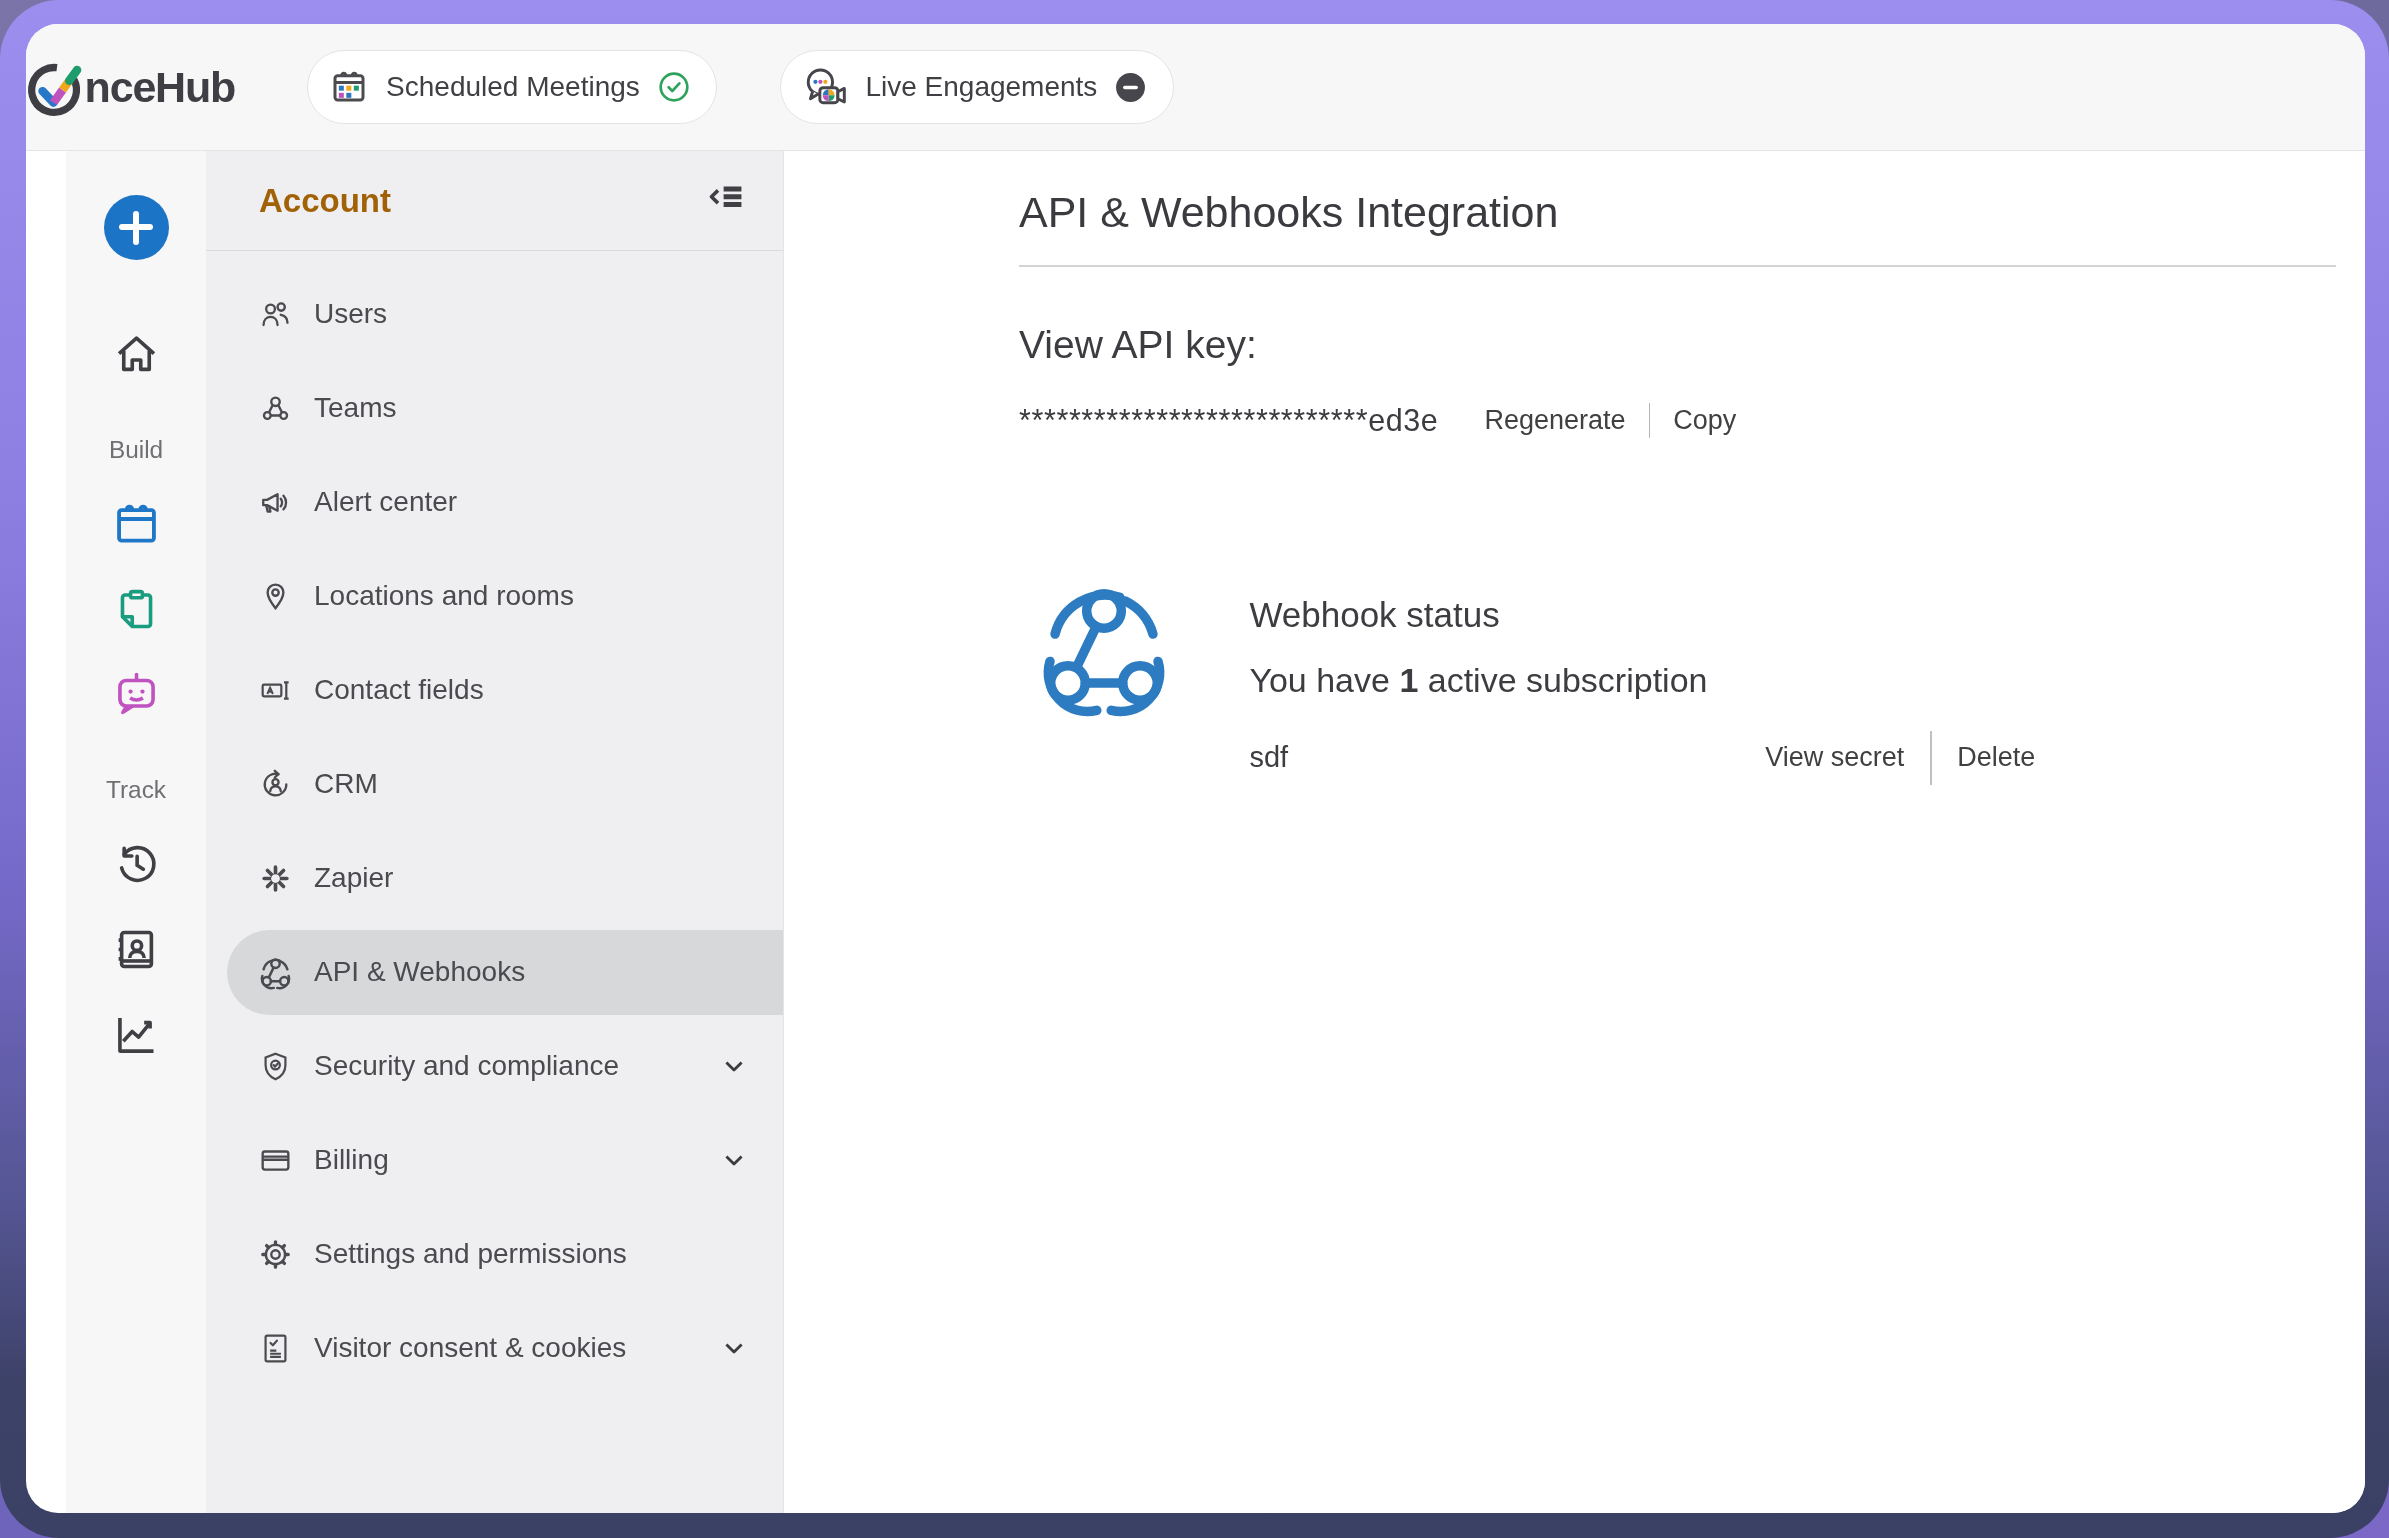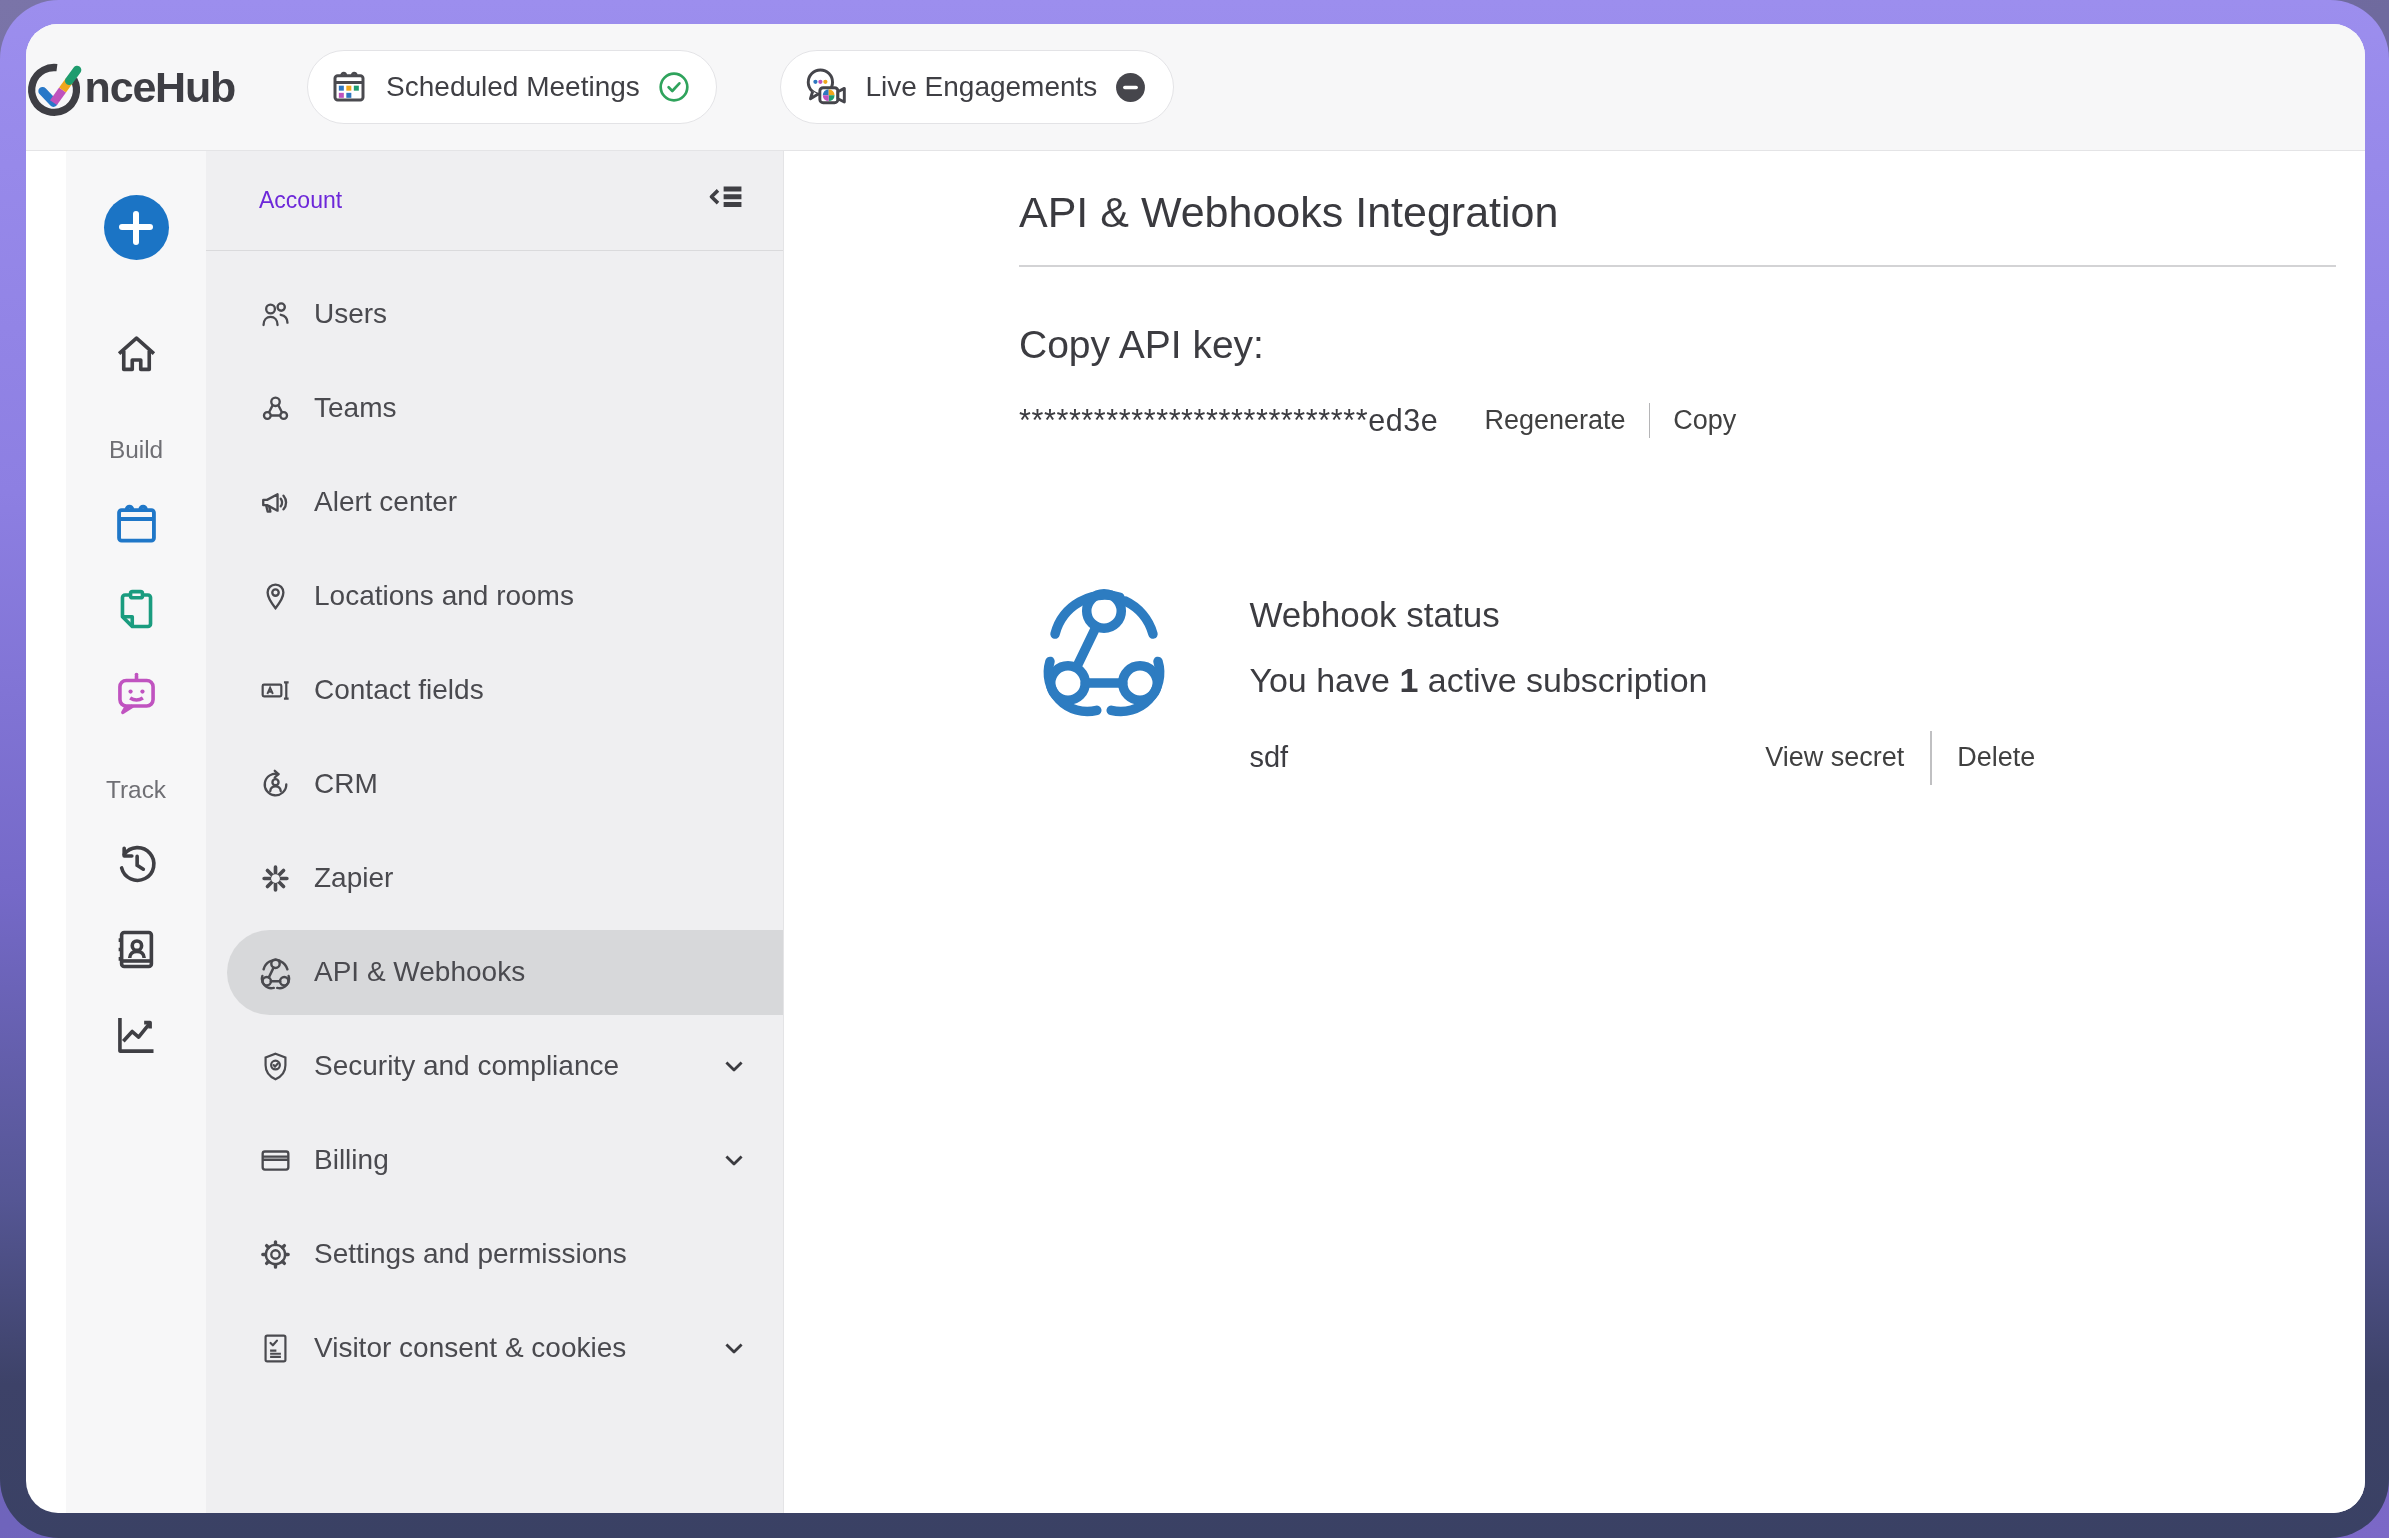--- a/index.html
+++ b/index.html
@@ -54,21 +54,21 @@
   .rail-track{margin-top:56px;}
   
   .sidebar{
     width:578px;flex:0 0 578px;background:#efeff1;border-right:1.8px solid #e4e4e6;
     box-sizing:border-box;display:flex;flex-direction:column;
   }
   .sb-header{
     height:100px;flex:0 0 100px;display:flex;align-items:center;
     padding:0 35px 0 53px;border-bottom:1.8px solid #dadadc;box-sizing:border-box;
   }
-  .sb-title{font-size:23px;font-weight:400;color:#6d28d9;flex:1;}
+  .sb-title{font-size:33px;font-weight:700;color:#a16207;flex:1;}
   .sb-collapse{width:45px;height:45px;cursor:pointer;}
   .menu{padding-top:16px;display:flex;flex-direction:column;}
   .item{height:94px;flex:0 0 94px;display:flex;justify-content:flex-end;}
   .item-inner{
     flex:1;display:flex;align-items:center;gap:21px;padding-left:52px;cursor:pointer;
   }
   .item.selected .item-inner{
     height:85px;align-self:center;background:#d7d8da;border-radius:46px 0 0 46px;
     margin-left:21px;padding-left:31px;
   }
@@ -446,21 +446,21 @@
           </div>
         </div>
 
       </div>
     </aside>
 
     <main class="main">
       <h1 class="page-title">API &amp; Webhooks Integration</h1>
       <div class="title-rule"></div>
 
-      <h2 class="apikey-heading">Copy API key:</h2>
+      <h2 class="apikey-heading">View API key:</h2>
 
       <div class="key-row">
         <span class="key-value">****************************ed3e</span>
         <span class="key-links">
           <a class="link">Regenerate</a>
           <span class="vsep"></span>
           <a class="link">Copy</a>
         </span>
       </div>
 

